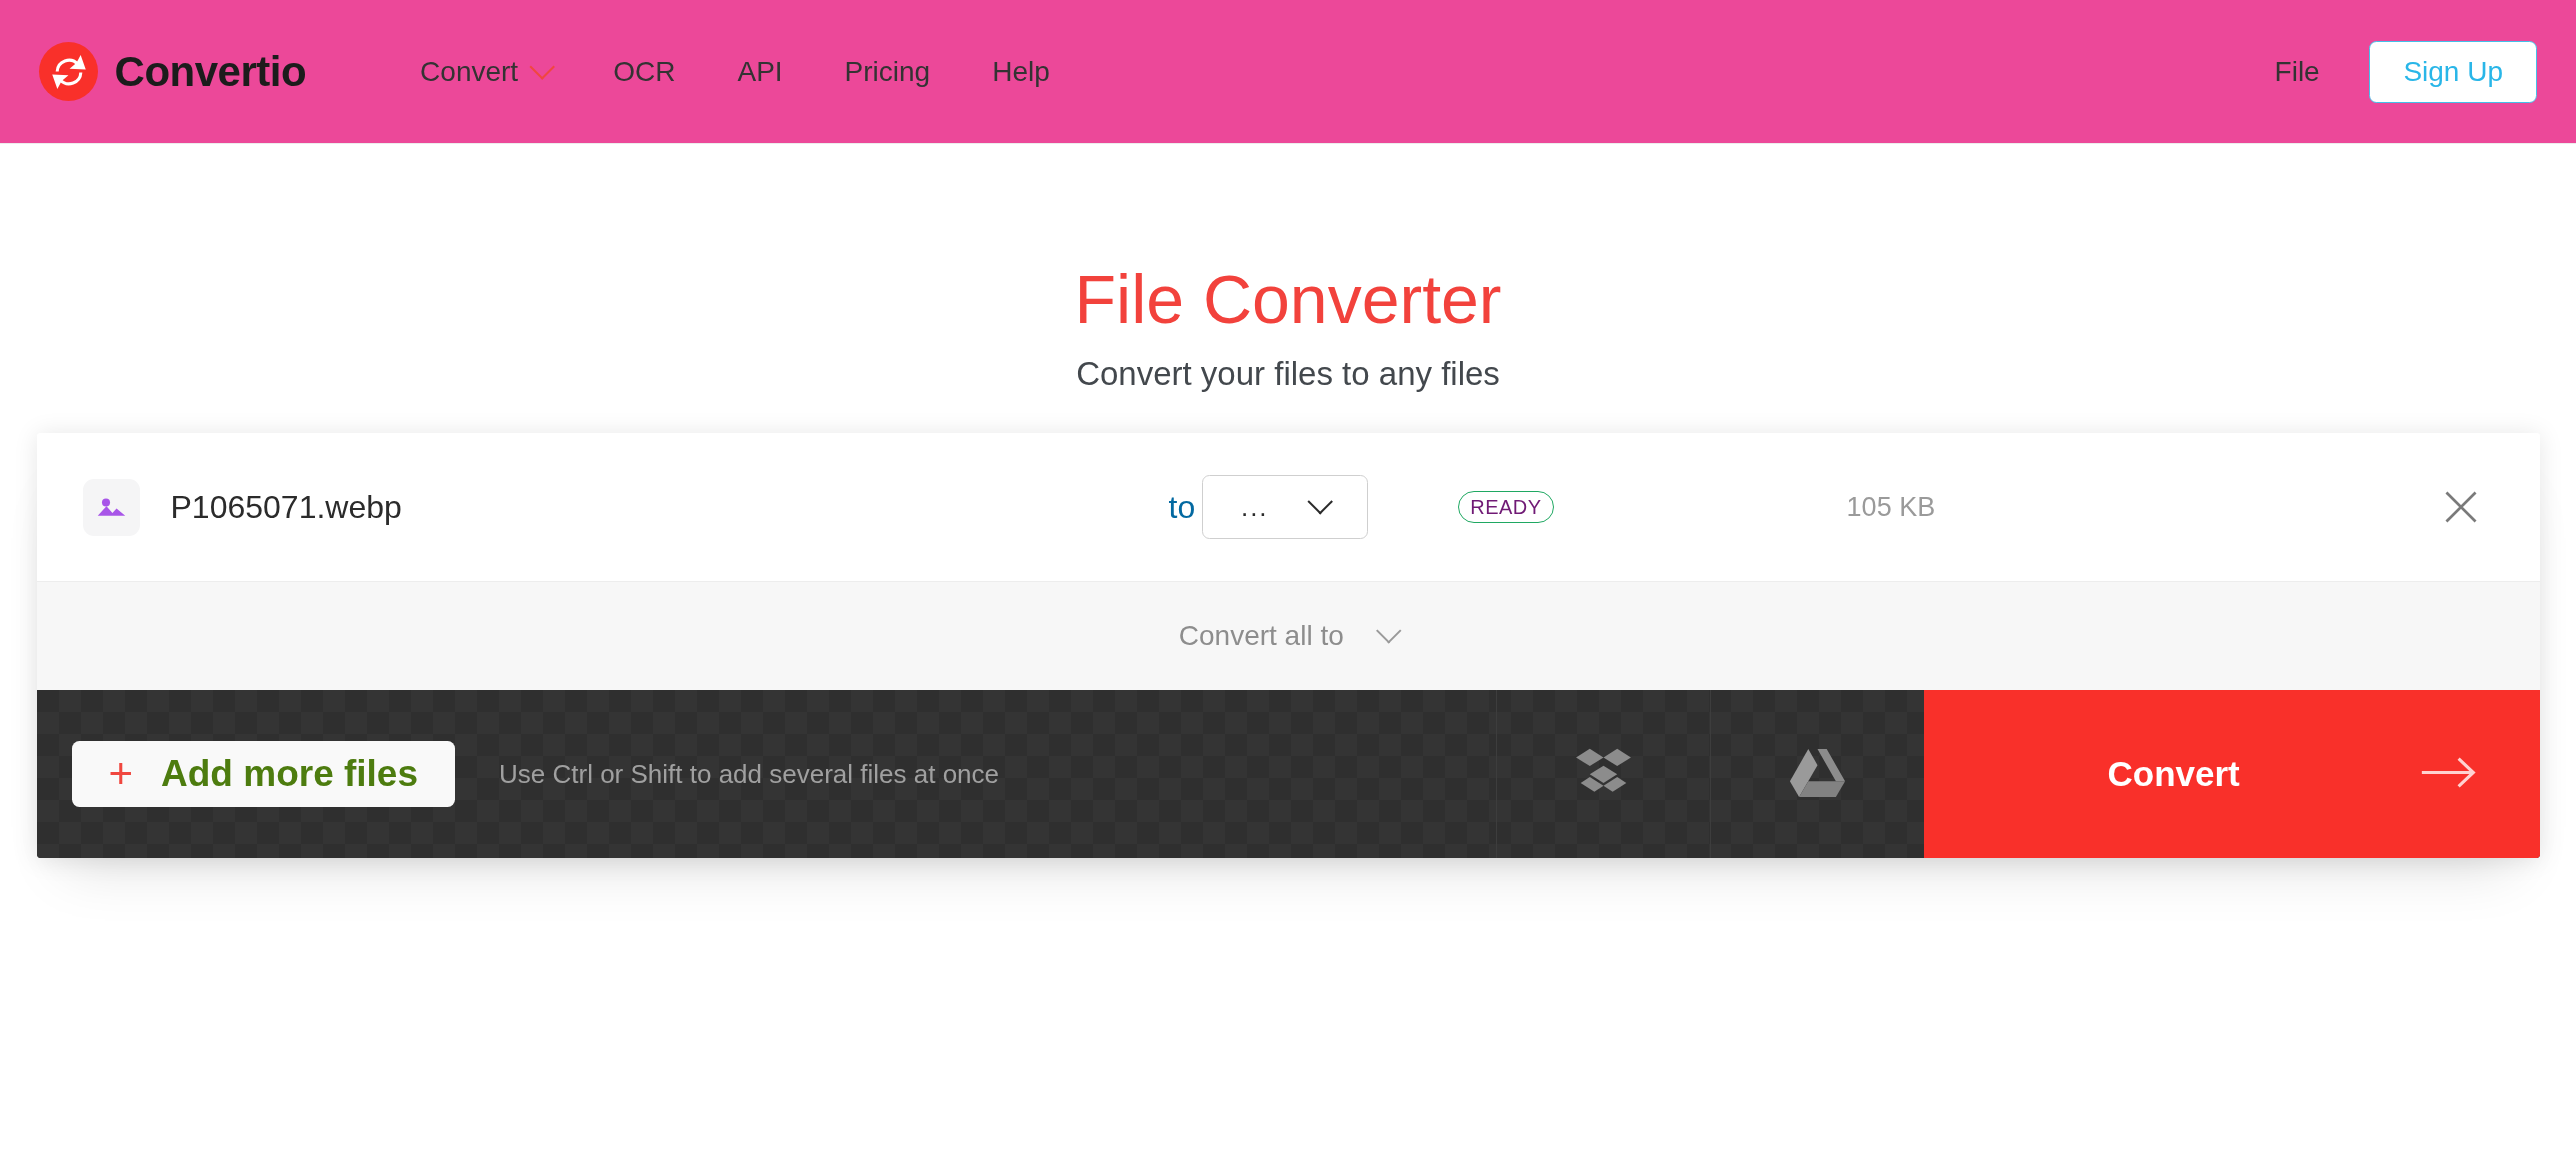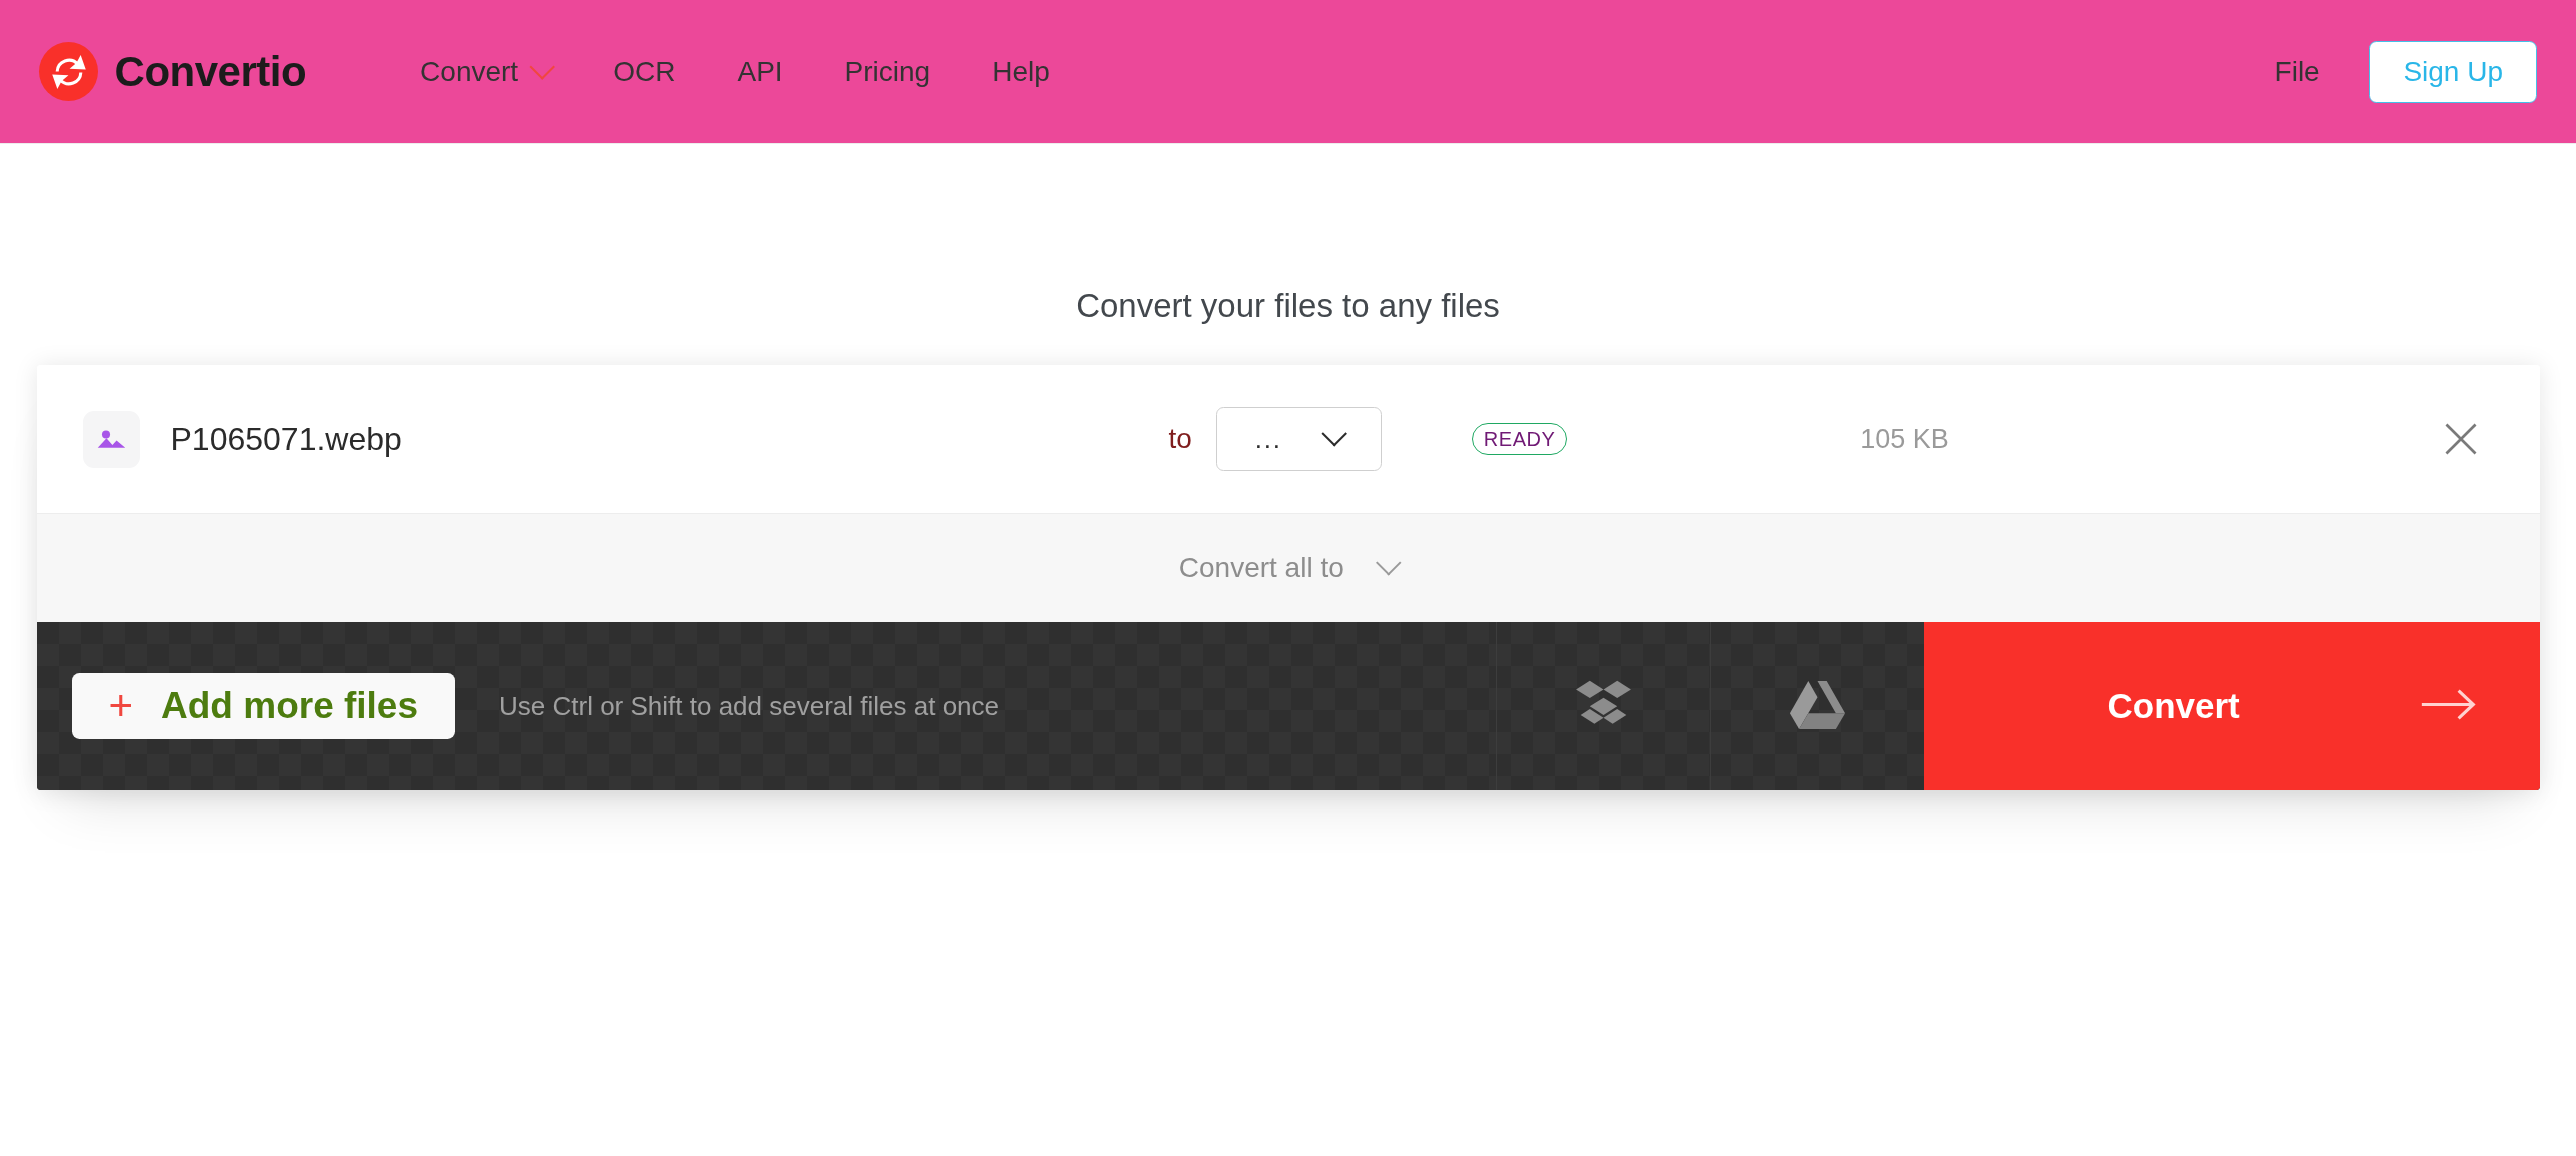--- a/index.html
+++ b/index.html
@@ -138,23 +138,23 @@
     border-radius: 11px;
     background: #f5f5f6;
     display: flex; align-items: center; justify-content: center;
     flex: 0 0 auto;
   }
   .file-name {
     font-size: 32px;
     color: #2b2b2b;
   }
   .to-label {
-    font-size: 28px;
-    color: #7f1d1d;
-    margin-right: 24px;
+    font-size: 32px;
+    color: #0369a1;
+    margin-right: 7px;
   }
   .format-select {
     width: 166px;
     height: 64px;
     border: 1.8px solid #cfcfcf;
     border-radius: 7.4px;
     background: #ffffff;
     display: flex;
     align-items: center;
     justify-content: space-around;
@@ -341,20 +341,21 @@
     </div>
   </div>
 
   <div class="header-right">
     <div class="login-link">File</div>
     <div class="signup-btn">Sign Up</div>
   </div>
 </div>
 
 <div class="hero">
+  <h1 class="hero-title">File Converter</h1>
   <div class="hero-sub">Convert your files to any files</div>
 </div>
 
 <div class="panel-wrap">
   <div class="panel">
 
     <div class="file-row">
       <div class="file-left">
         <span class="file-icon">
           <svg width="33" height="33" viewBox="0 0 36 36">

